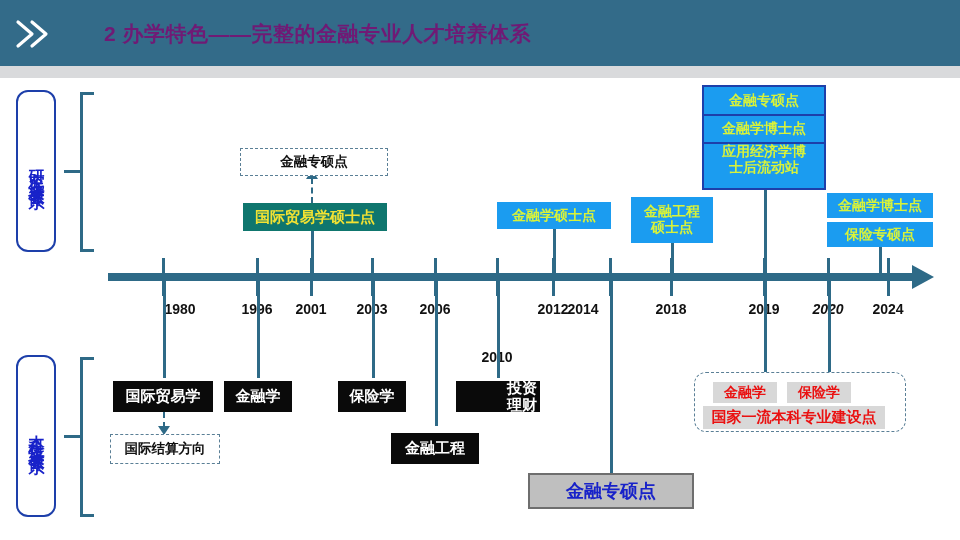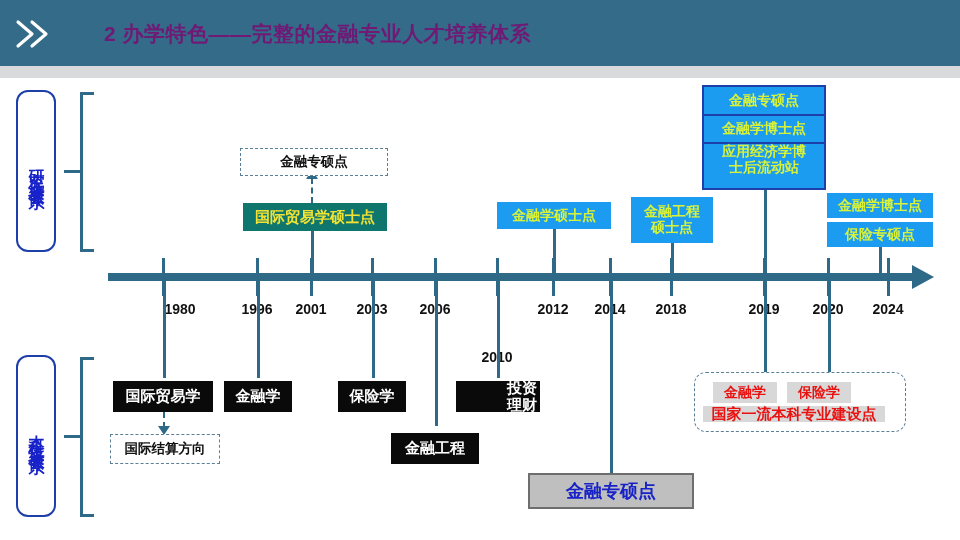--- a/index.html
+++ b/index.html
@@ -215,24 +215,24 @@
       <div class="tick tick-dn" style="left: 887px;"></div>
     </div>
   <div id="years-layer">
       <div class="year" style="left: 180px;">1980</div>
       <div class="year" style="left: 257px;">1996</div>
       <div class="year" style="left: 311px;">2001</div>
       <div class="year" style="left: 372px;">2003</div>
       <div class="year" style="left: 435px;">2006</div>
       <div class="year" style="left: 497px; margin-top: 48px;">2010</div>
       <div class="year" style="left: 553px;">2012</div>
-      <div class="year" style="left: 610px;">2014</div>
+      <div class="year" style="left: 583px;">2014</div>
       <div class="year" style="left: 671px;">2018</div>
       <div class="year" style="left: 764px;">2019</div>
-      <div class="year" style="left: 828px;">2020</div>
+      <div class="year" style="left: 828px; font-style: italic;">2020</div>
       <div class="year" style="left: 888px;">2024</div>
     </div>
 
   <div class="conn" style="left:311px;top:231px;height:44px;"></div>
   <div class="conn" style="left:553px;top:229px;height:46px;"></div>
   <div class="conn" style="left:671px;top:243px;height:32px;"></div>
   <div class="conn" style="left:764px;top:190px;height:85px;"></div>
   <div class="conn" style="left:879px;top:247px;height:28px;"></div>
 
   <div class="darrow" style="left:311px;top:178px;height:25px;"></div>
@@ -280,16 +280,16 @@
 
   <div class="box box-black" style="left:391px;top:433px;width:88px;height:31px;">金融工程</div>
 
   <div class="box box-dashed" style="left:110px;top:434px;width:110px;height:30px;">国际结算方向</div>
 
   <div class="box box-gray" style="left:528px;top:473px;width:166px;height:36px;">金融专硕点</div>
 
   <div class="dashed-group" style="left:694px;top:372px;width:212px;height:60px;">
     <div class="box chip-gray" style="left:18px;top:9px;width:64px;height:21px;position:absolute;">金融学</div>
     <div class="box chip-gray" style="left:92px;top:9px;width:64px;height:21px;position:absolute;">保险学</div>
-    <div class="box chip-gray" style="left:8px;top:33px;width:182px;height:16px;position:absolute;font-size:15px;">国家一流本科专业建设点</div>
+    <div class="box chip-gray" style="left:8px;top:33px;width:182px;height:23px;position:absolute;font-size:15px;">国家一流本科专业建设点</div>
   </div>
 
 </div>
 
 </body></html>

